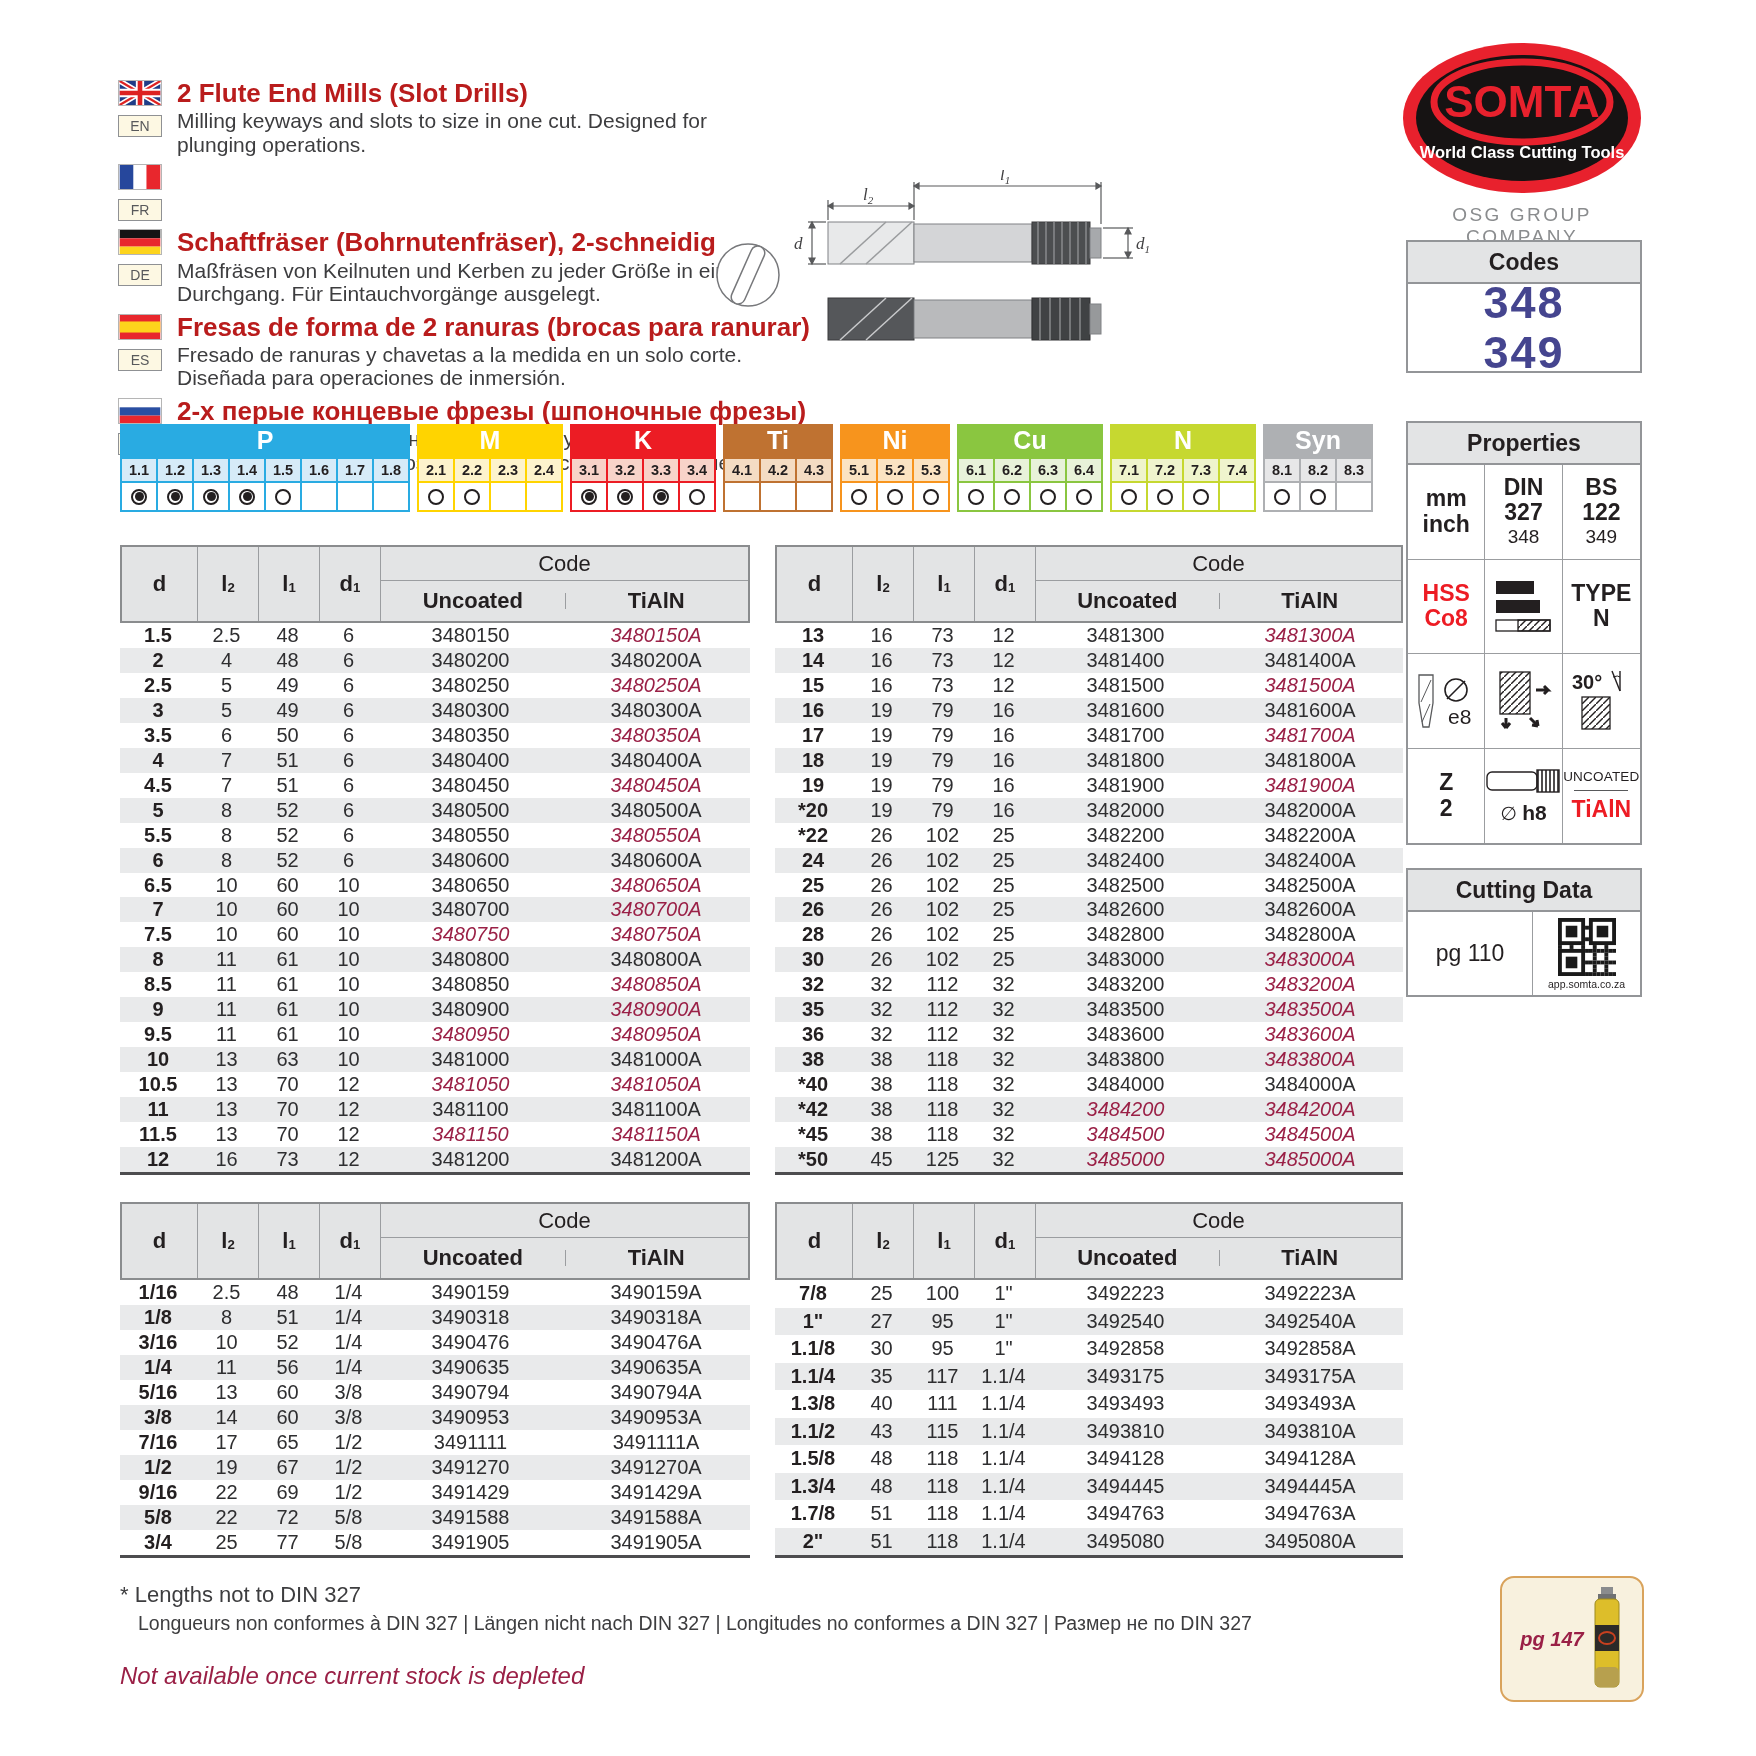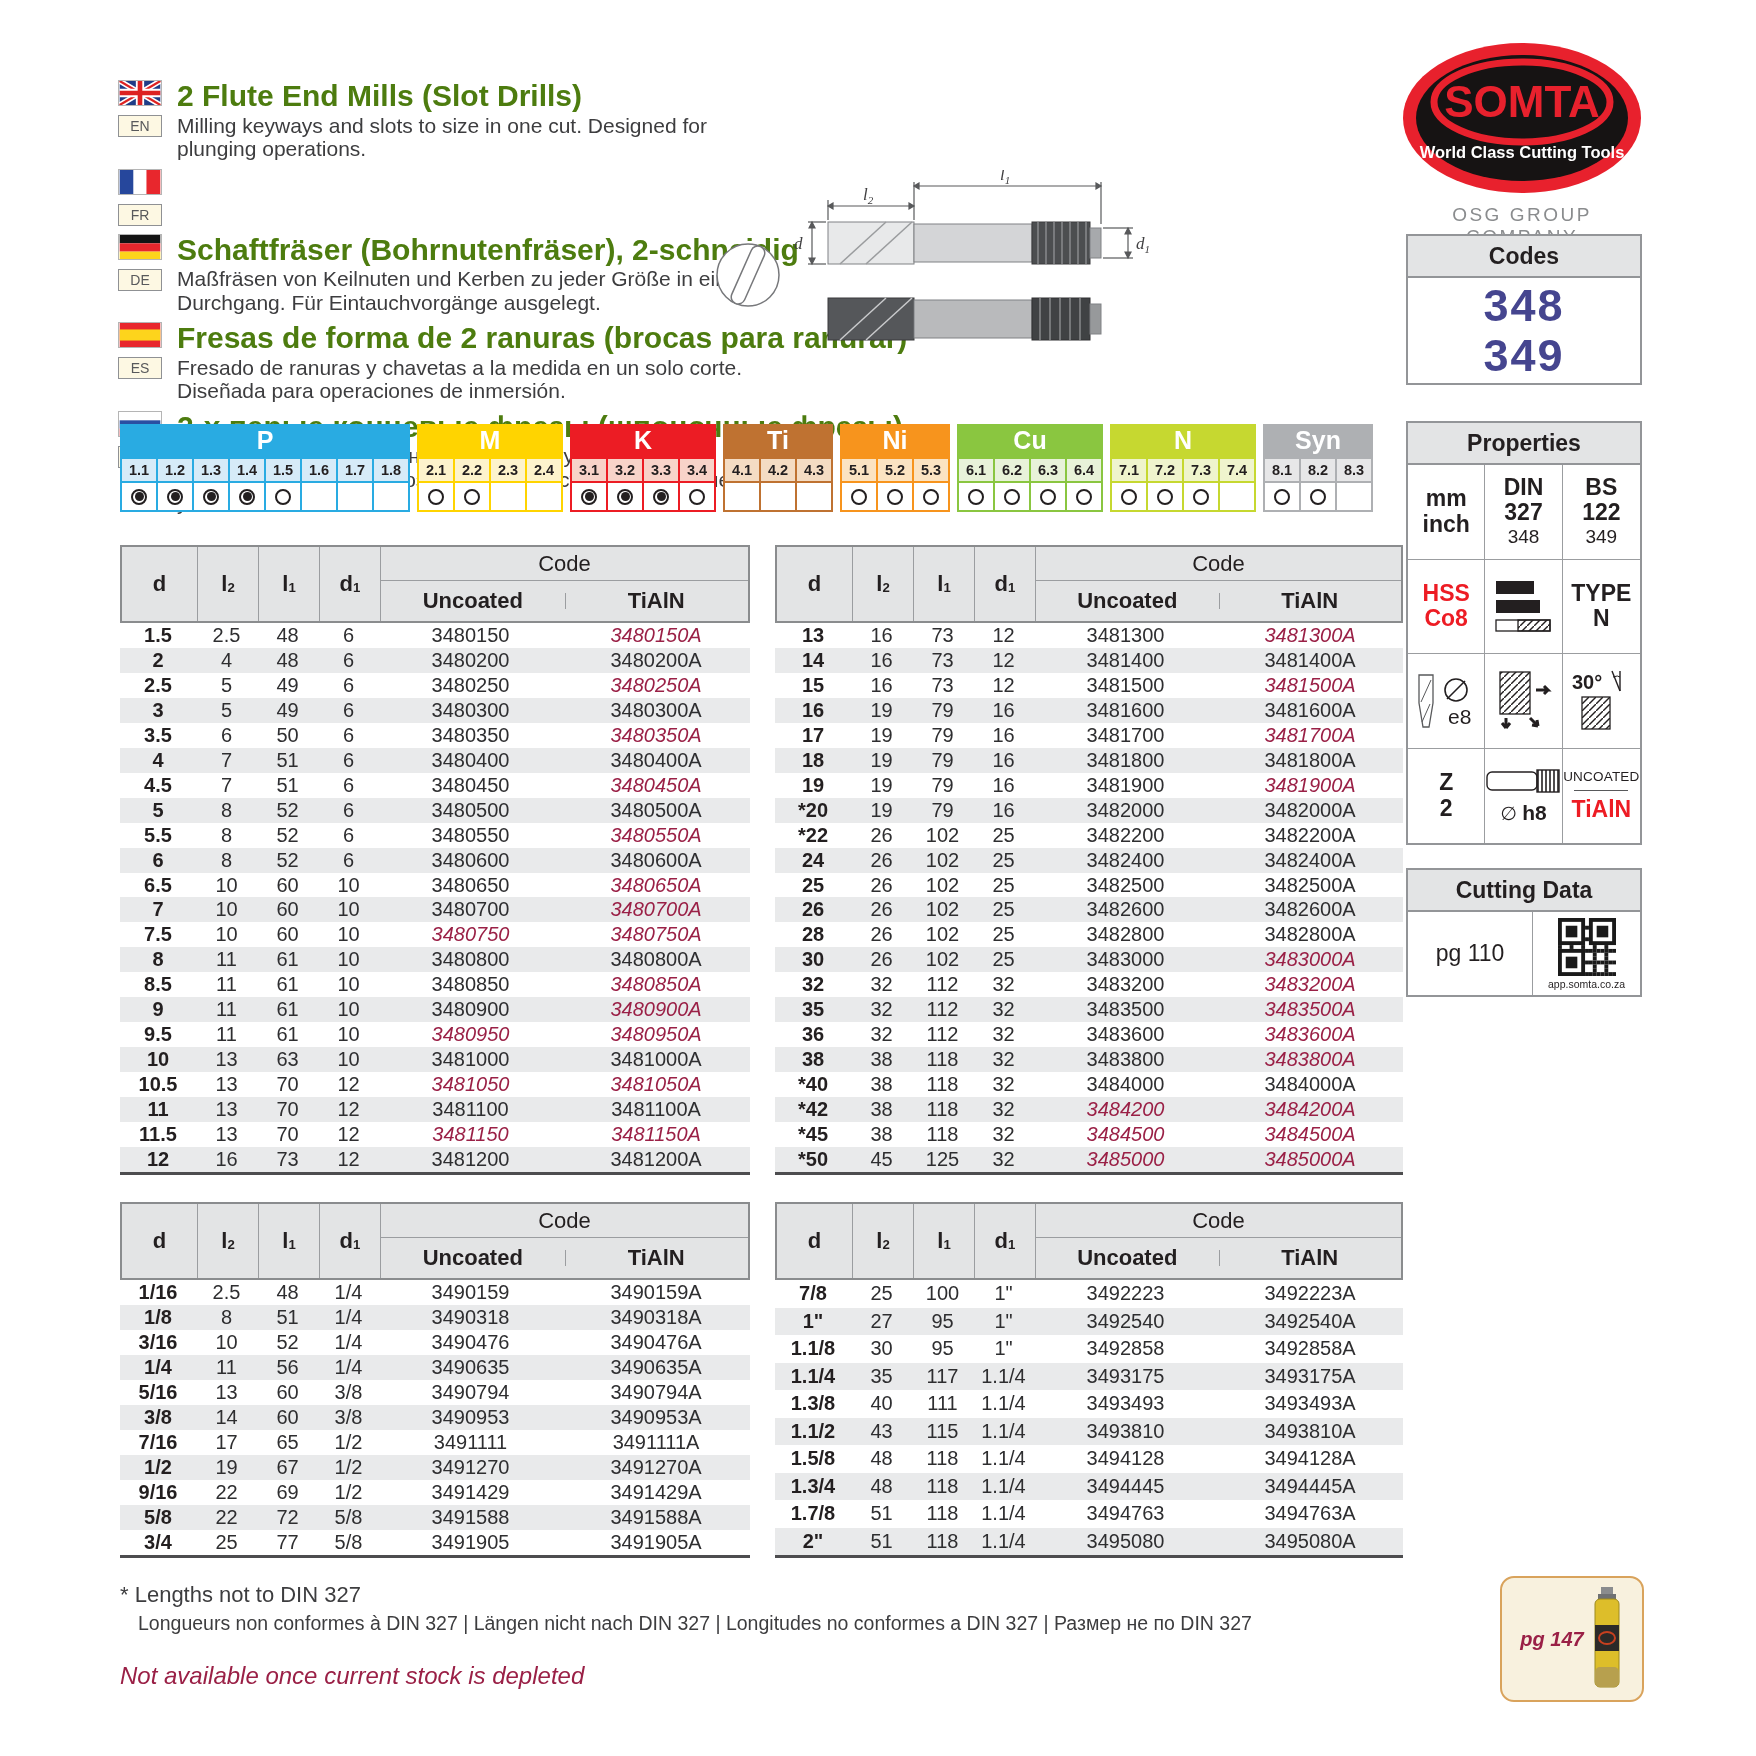--- a/index.html
+++ b/index.html
@@ -6,31 +6,31 @@
   .page{position:relative;width:1756px;height:1756px;background:#fff;overflow:hidden;
         font-family:"Liberation Sans",sans-serif;color:#231f20}
 
   
   .lang-block{position:absolute;left:118px;top:80px;width:800px}
   .lang{display:flex;margin-bottom:8px}
   .lang-badge{width:44px;margin-right:15px;flex:none}
   .flag{display:block;width:44px;height:26px;border:1px solid #b5b5b5;box-sizing:border-box}
   .lang-code{box-sizing:border-box;width:44px;height:22px;background:#fdf8e3;border:1.5px solid #8f9194;
              color:#58595b;font-size:14px;display:flex;align-items:center;justify-content:center;margin-top:9px}
-  .lang-title{font-size:30px;font-weight:bold;color:#4d7c0f;line-height:1.05;margin-bottom:2px}
+  .lang-title{font-size:26px;font-weight:bold;color:#b91c1c;line-height:1.05;margin-bottom:2px}
   .lang-desc{font-size:21px;color:#3d3d3f;line-height:1.12;max-width:610px}
 
   
   .logo{position:absolute;left:1400px;top:40px}
   .osg{position:absolute;left:1400px;top:204px;width:244px;text-align:center;font-size:19px;
        letter-spacing:2.5px;color:#8a8c8e}
   .side-box{position:absolute;left:1406px;width:236px;border:2px solid #939598;box-sizing:border-box;background:#fff}
   .box-head{height:40px;background:#e3e4e5;border-bottom:2px solid #939598;display:flex;align-items:center;
             justify-content:center;font-weight:bold;font-size:23px;color:#231f20}
-  #codesBox{top:234px;height:151px}
+  #codesBox{top:240px;height:133px}
   .codes-vals{display:flex;flex-direction:column;align-items:center;justify-content:center;height:calc(100% - 42px)}
   .codes-vals div{font-size:45px;font-weight:bold;color:#45458f;line-height:1.1;letter-spacing:2px}
 
   #propsBox{top:421px;height:424px}
   .props-grid{display:grid;grid-template-columns:1fr 1fr 1fr;grid-auto-rows:1fr;height:calc(100% - 42px)}
   .pcell{border-right:1.5px solid #9b9da0;border-bottom:1.5px solid #9b9da0;display:flex;flex-direction:column;
          align-items:center;justify-content:center;text-align:center;padding:0;overflow:hidden}
   .pcell:nth-child(3n){border-right:none}
   .pcell:nth-child(n+10){border-bottom:none}
   .pbig{font-size:23px;font-weight:bold;line-height:1.12}

